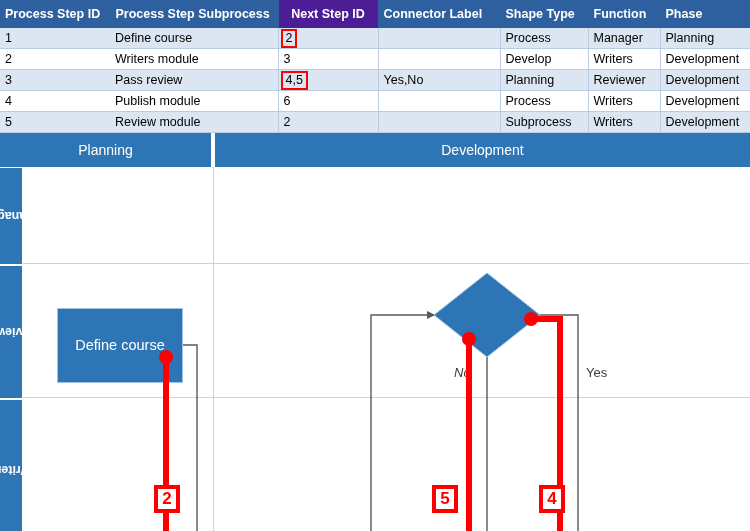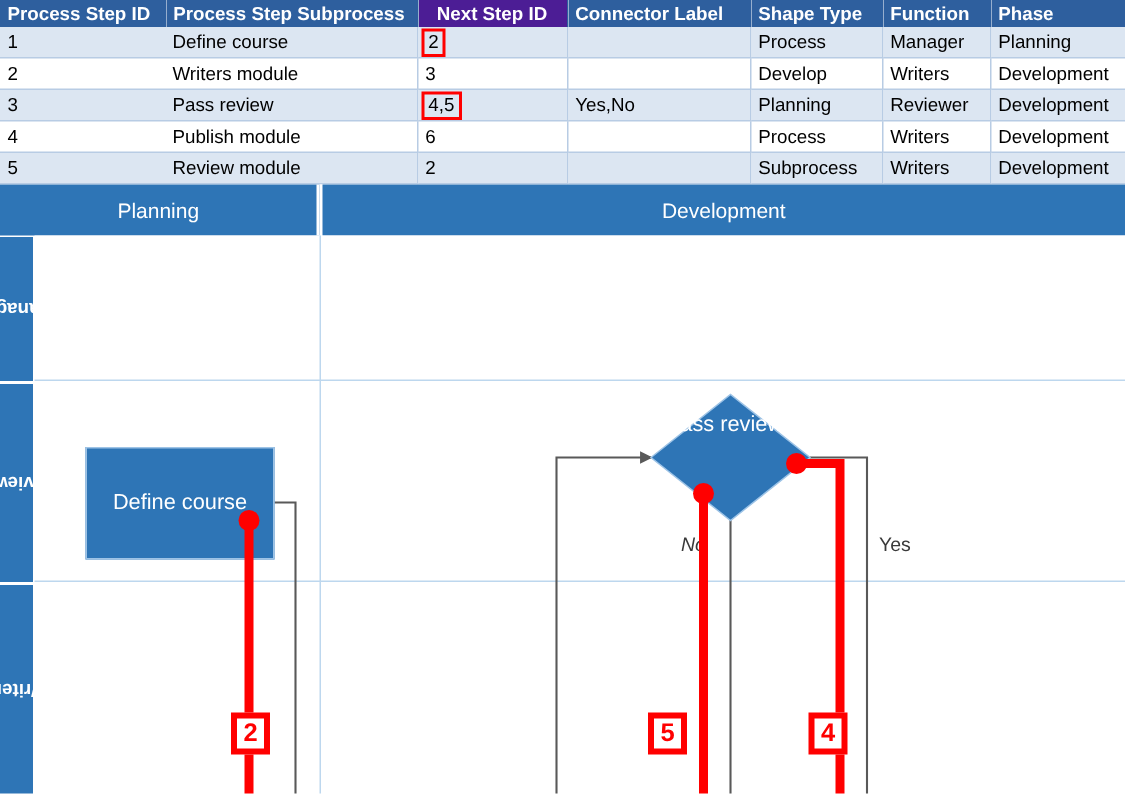--- a/index.html
+++ b/index.html
@@ -5,21 +5,21 @@
   html,body{margin:0;padding:0;background:#fff;}
   body{width:750px;height:531px;overflow:hidden;
        font-family:"Liberation Sans","DejaVu Sans",sans-serif;}
 
   
   #data-table{width:750px;border-collapse:collapse;table-layout:fixed;}
   #data-table th,#data-table td{
       padding:0 0 0 5px;font-size:12.5px;height:20px;
       text-align:left;vertical-align:middle;overflow:hidden;white-space:nowrap;}
   #data-table thead th{
-      background:#2E5F9E;color:#fff;font-weight:bold;height:18px;
+      background:#2E5F9E;color:#fff;font-weight:bold;height:28px;
       border-right:1px solid #2E5F9E;}
   #data-table thead th.hl{background:#4c1d95;color:#ffffff;text-align:center;padding:0;}
   #data-table tbody tr.odd td{background:#DCE6F2;}
   #data-table tbody tr.even td{background:#FFFFFF;}
   #data-table tbody td{border-right:1px solid #B8CCE4;border-bottom:1px solid #B8CCE4;color:#000;}
   #data-table tbody td.c-id{border-right:none;}
   .cellbox{display:inline-block;border:2.5px solid #FF0000;padding:0 3px;
            line-height:15px;margin-left:-3px;background:transparent;}
 
   
@@ -164,22 +164,20 @@
     </g>
   </svg>
 
   <div class="shape" style="left:57px;top:175px;width:126px;height:75px;">
     <span>Define course</span>
   </div>
 
   <svg class="layer">
     <polygon points="434,182 487,140 540,182 487,224" fill="#2E75B6" stroke="#9DC3E6" stroke-width="1"></polygon>
   </svg>
-  <div style="position:absolute;left:440px;top:152px;width:94px;height:40px;color:#fff;
-              font-size:14.5px;line-height:17px;text-align:center;">Pass review?</div>
 
   <svg class="layer">
     <path d="M240,420 L345,420 L345,478 C322,466 303,492 292,494 C272,497 258,484 240,484 Z" fill="#2E75B6" stroke="#9DC3E6" stroke-width="1"></path>
   </svg>
 
   <div class="lbl" style="left:454px;top:232px;font-style:italic;">No</div>
   <div class="lbl" style="left:586px;top:232px;">Yes</div>
 
   <svg class="layer">
     <g stroke="#FF0000" stroke-width="6" fill="none" stroke-linecap="butt">

